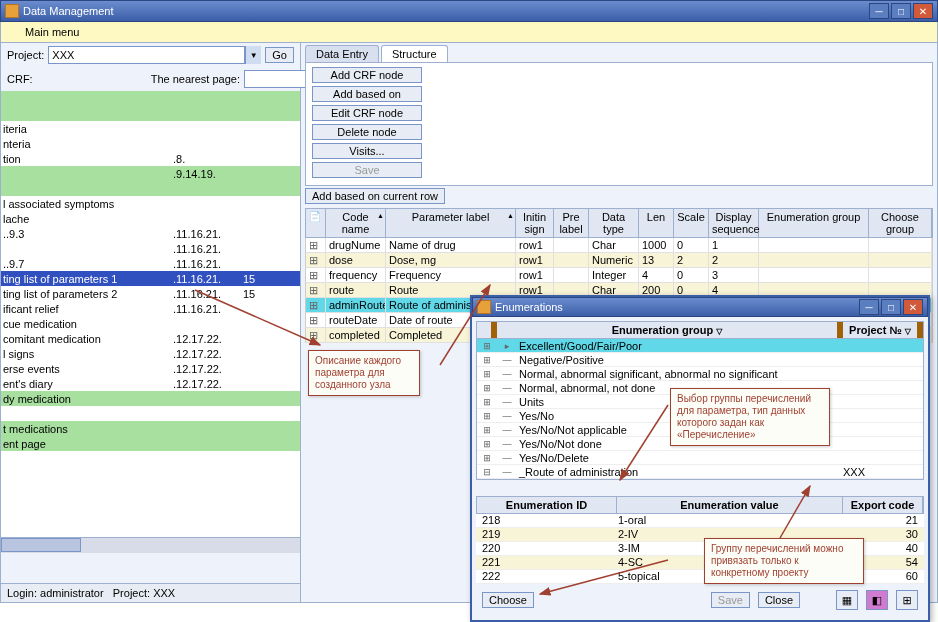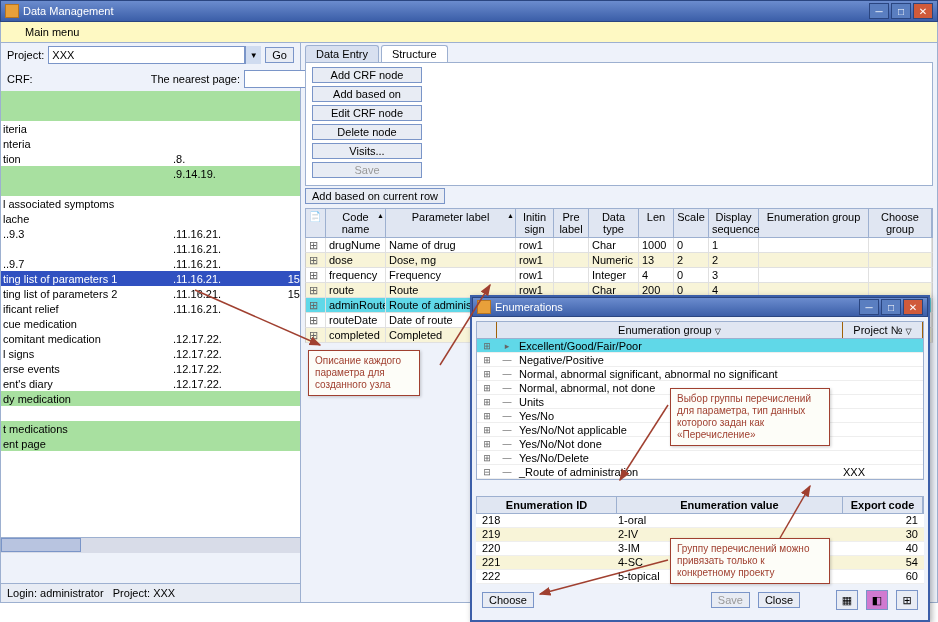--- a/index.html
+++ b/index.html
@@ -33,21 +33,21 @@
 .lghdr { display:flex; background:#e8ecf4; border-bottom:1px solid #9db0d0; padding:2px 0; }
 .lgcol1 { width:170px; text-align:center; border-right:1px solid #9db0d0; }
 .lgcol2 { width:70px; text-align:center; border-right:1px solid #9db0d0; }
 .lgcol3 { flex:1; text-align:center; }
 .lgbody { flex:1; overflow:hidden; background:#fff; }
 .lgrow { display:flex; height:15px; align-items:center; }
 .lgrow.green { background:#a8e0a0; }
 .lgrow.sel { background:#3050c0; color:#fff; }
 .lgrow .c1 { width:170px; padding-left:2px; white-space:nowrap; overflow:hidden; }
 .lgrow .c2 { width:70px; padding-left:2px; }
-.lgrow .c3 { flex:1; padding-left:2px;text-align:right; }
+.lgrow .c3 { flex:1; padding-left:2px; }
 .scroll-h { height:16px; background:#d8dce8; border-top:1px solid #9db0d0; position:relative; }
 .scroll-h .thumb { position:absolute; left:0; width:80px; height:14px; background:#b8c4e0; border:1px solid #7a95c8; top:0; }
 .statusbar { padding:3px 6px; border-top:1px solid #9db0d0; background:#e8ecf4; }
 
 
 .tabs { display:flex; padding:2px 4px 0; background:#eef2fa; }
 .tab { padding:2px 10px; border:1px solid #9db0d0; border-bottom:none; background:#d8e0f0; margin-right:2px; cursor:pointer; border-radius:3px 3px 0 0; }
 .tab.active { background:#fff; }
 
 
@@ -63,21 +63,21 @@
 .pgrow.alt { background:#f8f4d8; }
 .pgrow.hl { background:#60d8e8; }
 .pgc { border-right:1px solid #e0e0e0; padding:1px 3px; overflow:hidden; white-space:nowrap; height:14px; display:flex; align-items:center; }
 .exp { width:20px; text-align:center; color:#666; }
 
 
 .dlg { position:absolute; left:470px; top:295px; width:460px; background:#eef2fa; border:2px solid #3b5ea8; box-shadow:2px 2px 6px rgba(0,0,0,0.3); }
 .dlg .titlebar { height:20px; }
 .dlgbody { padding:4px; }
 .ehdr { display:flex; background:#e0e6f2; border:1px solid #9db0d0; }
-.ehdr .eh { padding:2px 4px; border-right:1px solid #a16207; text-align:center; font-weight:normal; position:relative; }
+.ehdr .eh { padding:2px 4px; border-right:6px solid #a16207; text-align:center; font-weight:bold; position:relative; }
 .elist { border:1px solid #9db0d0; border-top:none; background:#fff; max-height:150px; }
 .elrow { display:flex; border-bottom:1px solid #eee; height:14px; align-items:center; }
 .elrow.sel { background:#60d8e8; }
 .elrow .ex { width:20px; text-align:center; color:#666; font-size:9px; }
 .elrow .et { flex:1; padding-left:2px; }
 .elrow .ep { width:80px; }
 .ehdr2 { display:flex; background:#e0e6f2; border:1px solid #9db0d0; margin-top:16px; }
 .ehdr2 .eh2 { padding:2px 4px; border-right:1px solid #9db0d0; text-align:center; font-weight:bold; }
 .elist2 .elrow2 { display:flex; border-bottom:1px solid #eee; height:14px; background:#fff; }
 .elist2 .elrow2.alt { background:#f8f4d8; }
@@ -508,21 +508,21 @@
       <span style="width:20px"></span>
       <span class="iconbtn">▦</span>
       <span class="iconbtn" style="background:#d07ad0">◧</span>
       <span class="iconbtn">⊞</span>
     </div>
   </div>
 </div>
 
 <div class="callout" style="left:308px;top:350px;width:112px">Описание каждого параметра для созданного узла</div>
 <div class="callout" style="left:670px;top:388px;width:160px">Выбор группы перечислений для параметра, тип данных которого задан как «Перечисление»</div>
-<div class="callout" style="left:670px;top:538px;width:160px">Группу перечислений можно привязать только    к конкретному проекту</div>
+<div class="callout" style="left:704px;top:538px;width:160px">Группу перечислений можно привязать только    к конкретному проекту</div>
 
 <svg class="arrows" width="938" height="600">
   <defs>
         <marker id="ah" markerWidth="8" markerHeight="8" refX="7" refY="3" orient="auto">
           <path d="M0,0 L8,3 L0,6 Z" fill="#a04030"></path>
         </marker>
       </defs>
   <line x1="195" y1="290" x2="320" y2="345" stroke="#a04030" stroke-width="1.5" marker-end="url(#ah)"></line>
   <line x1="440" y1="365" x2="490" y2="285" stroke="#a04030" stroke-width="1.5" marker-end="url(#ah)"></line>
   <line x1="668" y1="405" x2="620" y2="480" stroke="#a04030" stroke-width="1.5" marker-end="url(#ah)"></line>

